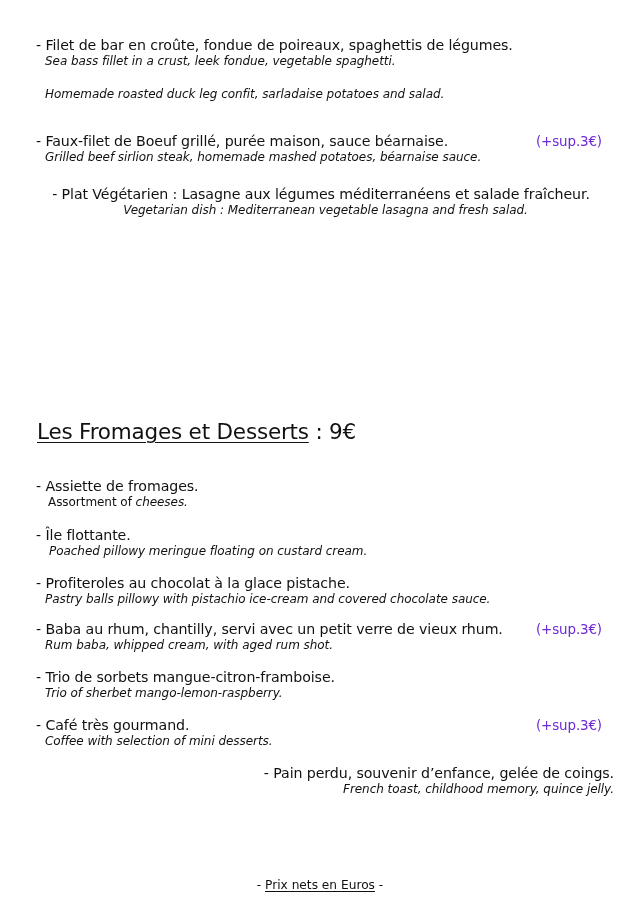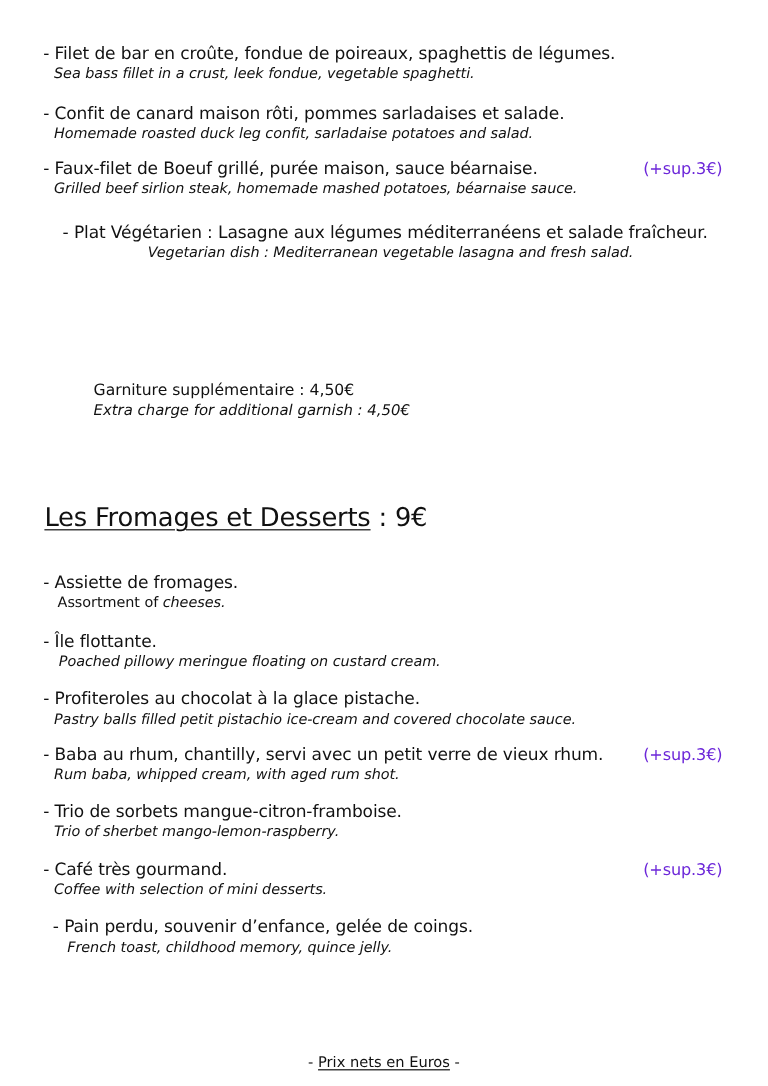--- a/index.html
+++ b/index.html
@@ -123,25 +123,20 @@
   <div class="item" style="top:37px;">
     <div class="fr item-line">
       <span class="dash">-</span>
       <span>Filet de bar en croûte, fondue de poireaux, spaghettis de légumes.</span>
       <span class="sup"></span>
     </div>
     <div class="en item-line">Sea bass fillet in a crust, leek fondue, vegetable spaghetti.</div>
   </div>
 
   <div class="item" style="top:87px;">
-    <div class="fr item-line">
-      <span class="dash">-</span>
-      <span>Confit de canard maison rôti, pommes sarladaises et salade.</span>
-      <span class="sup"></span>
-    </div>
     <div class="en item-line">Homemade roasted duck leg confit, sarladaise potatoes and salad.</div>
   </div>
 
   <div class="item" style="top:133px;">
     <div class="fr item-line">
       <span class="dash">-</span>
       <span>Faux-filet de Boeuf grillé, purée maison, sauce béarnaise.</span>
       <span class="sup">(+sup.3€)</span>
     </div>
     <div class="en item-line">Grilled beef sirlion steak, homemade mashed potatoes, béarnaise sauce.</div>
@@ -149,24 +144,20 @@
 
   <div class="item" style="top:186px;text-align:center;">
     <div class="fr item-line">
       <span class="dash">-</span>
       <span>Plat Végétarien : Lasagne aux légumes méditerranéens et salade fraîcheur.</span>
       <span class="sup"></span>
     </div>
     <div class="en item-line">Vegetarian dish : Mediterranean vegetable lasagna and fresh salad.</div>
   </div>
 
-  <div class="garnish" style="top:317px;">
-    <div class="g-fr">Garniture supplémentaire : 4,50€</div>
-    <div class="g-en">Extra charge for additional garnish : 4,50€</div>
-  </div>
 
   <div class="section-head" style="top:419px;">
     <span class="underlined">Les Fromages et Desserts</span><span> : 9€</span>
   </div>
 
   <div class="item" style="top:527px;">
     <div class="fr item-line">
       <span class="dash">-</span>
       <span>Île flottante.</span>
       <span class="sup"></span>
@@ -182,21 +173,21 @@
     </div>
     <div class="en en-indent-2 item-line"><span class="en-upright">Assortment of </span><span>cheeses.</span></div>
   </div>
 
   <div class="item" style="top:575px;">
     <div class="fr item-line">
       <span class="dash">-</span>
       <span>Profiteroles au chocolat à la glace pistache.</span>
       <span class="sup"></span>
     </div>
-    <div class="en item-line">Pastry balls filled petit pistachio ice-cream and covered chocolate sauce.</div>
+    <div class="en item-line">Pastry balls pillowy with pistachio ice-cream and covered chocolate sauce.</div>
   </div>
 
   <div class="item" style="top:621px;">
     <div class="fr item-line">
       <span class="dash">-</span>
       <span>Baba au rhum, chantilly, servi avec un petit verre de vieux rhum.</span>
       <span class="sup">(+sup.3€)</span>
     </div>
     <div class="en item-line">Rum baba, whipped cream, with aged rum shot.</div>
   </div>
@@ -212,21 +203,21 @@
 
   <div class="item" style="top:717px;">
     <div class="fr item-line">
       <span class="dash">-</span>
       <span>Café très gourmand.</span>
       <span class="sup">(+sup.3€)</span>
     </div>
     <div class="en item-line">Coffee with selection of mini desserts.</div>
   </div>
 
-  <div class="item" style="top:765px; left:44px;">
+  <div class="item" style="top:765px; left:44px;text-align:right;">
     <div class="fr item-line">
       <span class="dash">-</span>
       <span>Pain perdu, souvenir d’enfance, gelée de coings.</span>
       <span class="sup"></span>
     </div>
     <div class="en en-indent-2 item-line">French toast, childhood memory, quince jelly.</div>
   </div>
 
   <div class="footer" style="top:877px;">
     <span>- </span><span class="underlined">Prix nets en Euros</span><span> -</span>

